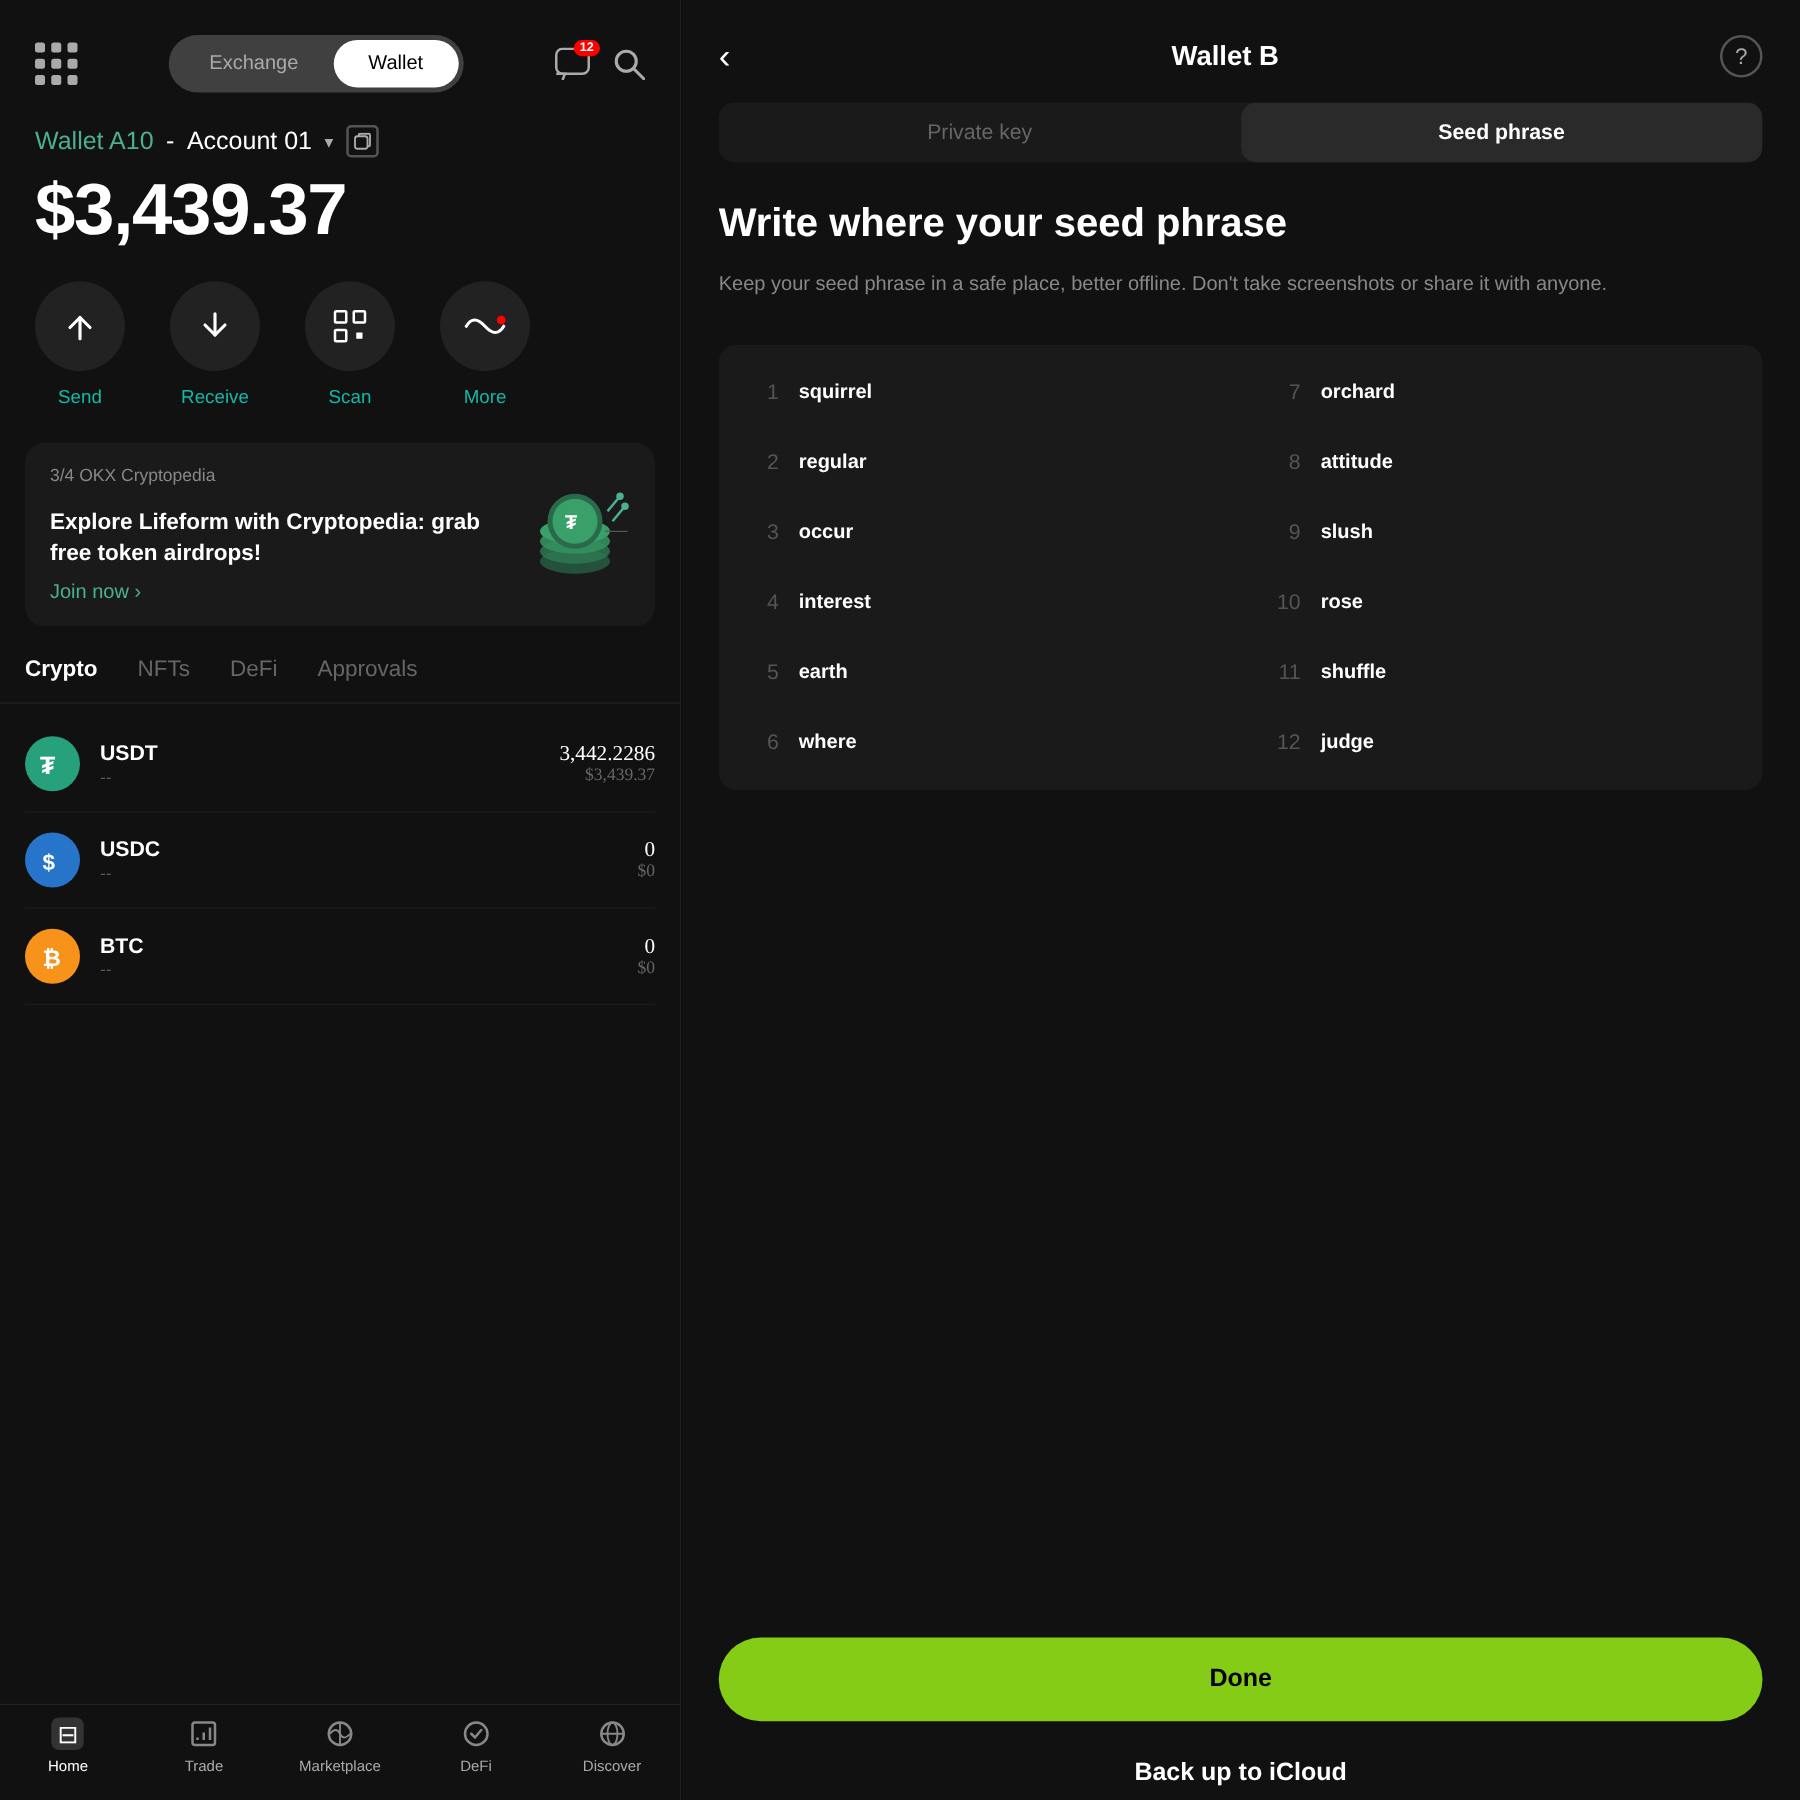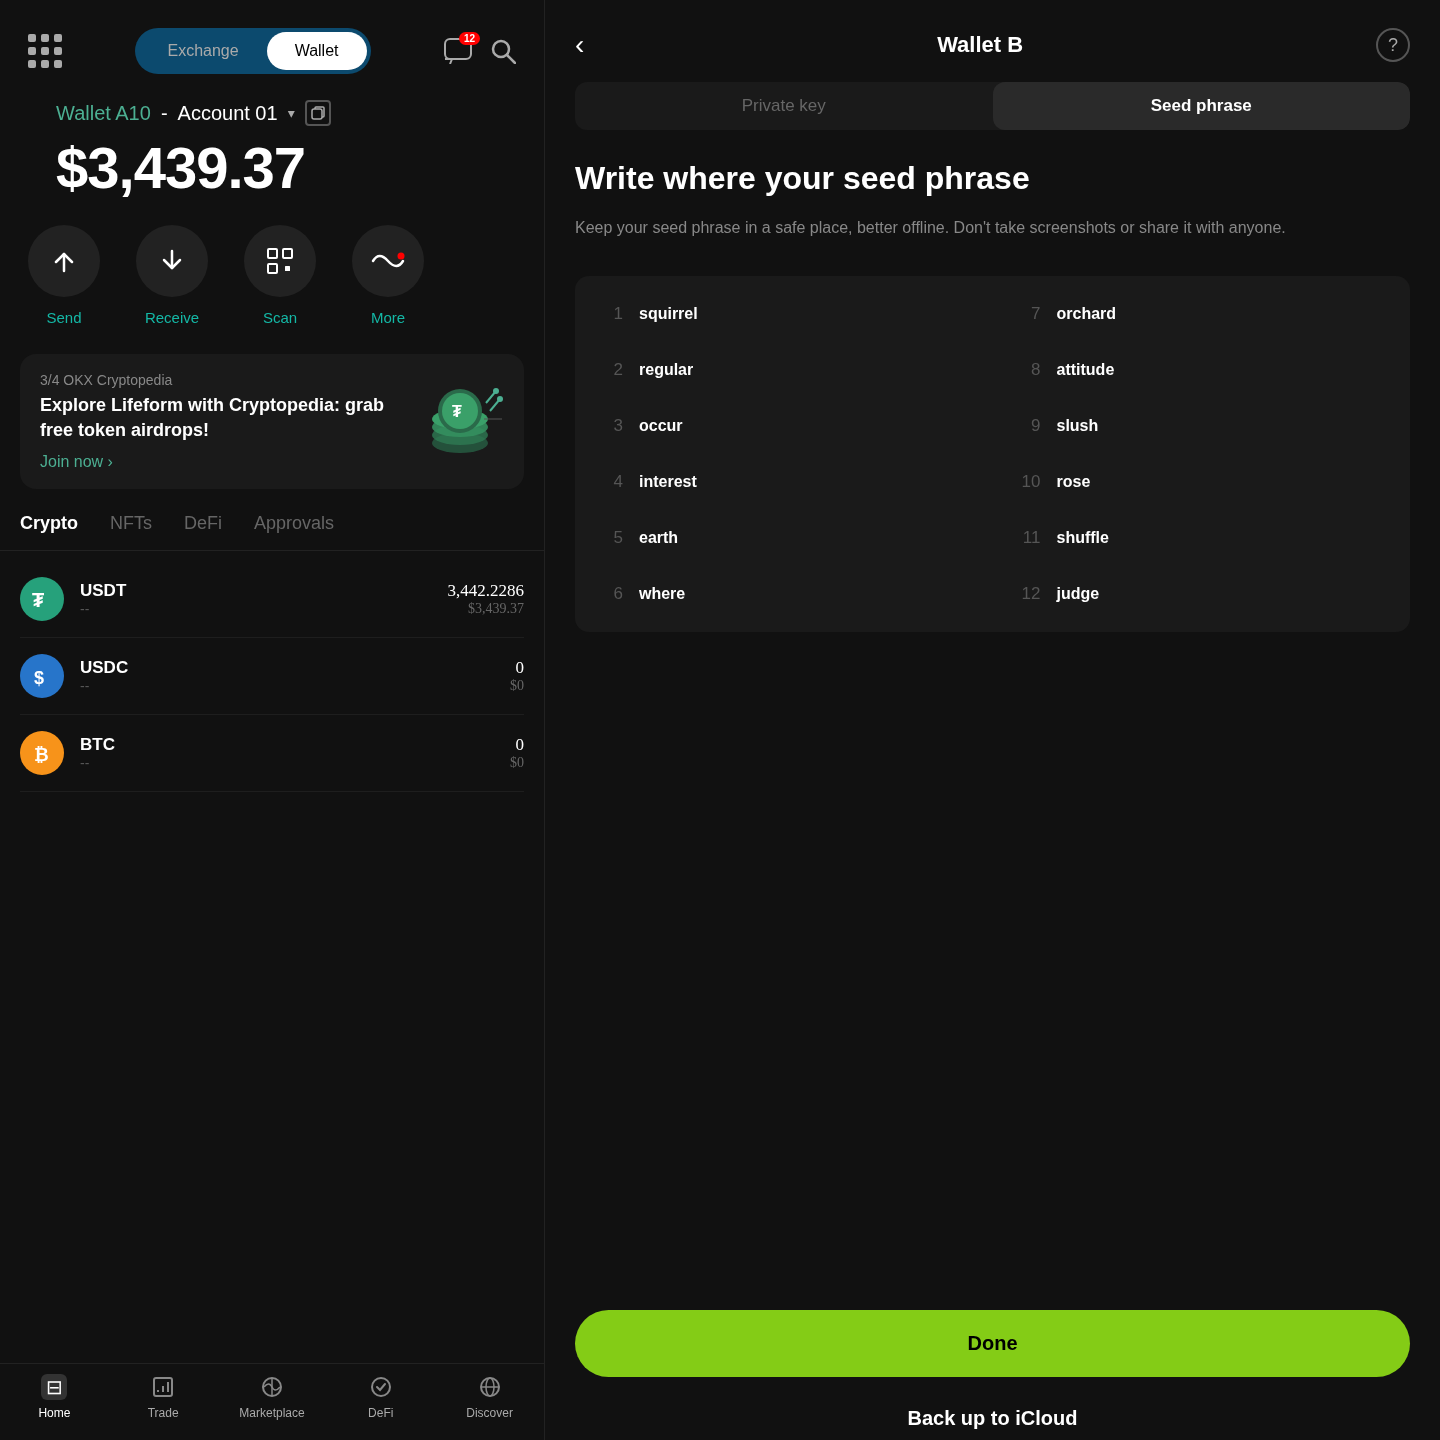--- a/index.html
+++ b/index.html
@@ -36,21 +36,21 @@
       gap: 5px;
     }
     .grid-icon span {
       width: 8px; height: 8px;
       background: #aaa;
       border-radius: 2px;
       display: block;
     }
     .toggle-group {
       display: flex;
-      background: #0c4a6e;
+      background: #404040;
       border-radius: 24px;
       padding: 4px;
     }
     .toggle-btn {
       padding: 10px 28px;
       border-radius: 20px;
       border: none;
       font-size: 16px;
       font-weight: 500;
       cursor: pointer;
@@ -79,21 +79,20 @@
       font-size: 10px;
       font-weight: bold;
       border-radius: 10px;
       padding: 1px 5px;
       min-width: 18px;
       text-align: center;
     }
 
     .wallet-section {
       padding: 10px 28px 0;
-      margin-left: 28px;
     }
     .wallet-label {
       display: flex;
       align-items: center;
       gap: 10px;
       margin-bottom: 8px;
     }
     .wallet-name {
       color: #4caf92;
       font-size: 20px;
@@ -154,21 +153,21 @@
       border-radius: 16px;
       padding: 18px 20px;
       display: flex;
       align-items: center;
       justify-content: space-between;
     }
     .promo-text-wrap {}
     .promo-sub {
       color: #888;
       font-size: 14px;
-      margin-bottom: 5px;
+      margin-bottom: 17px;
     }
     .promo-title {
       color: #fff;
       font-size: 18px;
       font-weight: 600;
       line-height: 1.4;
       margin-bottom: 10px;
     }
     .join-now {
       color: #4caf92;

